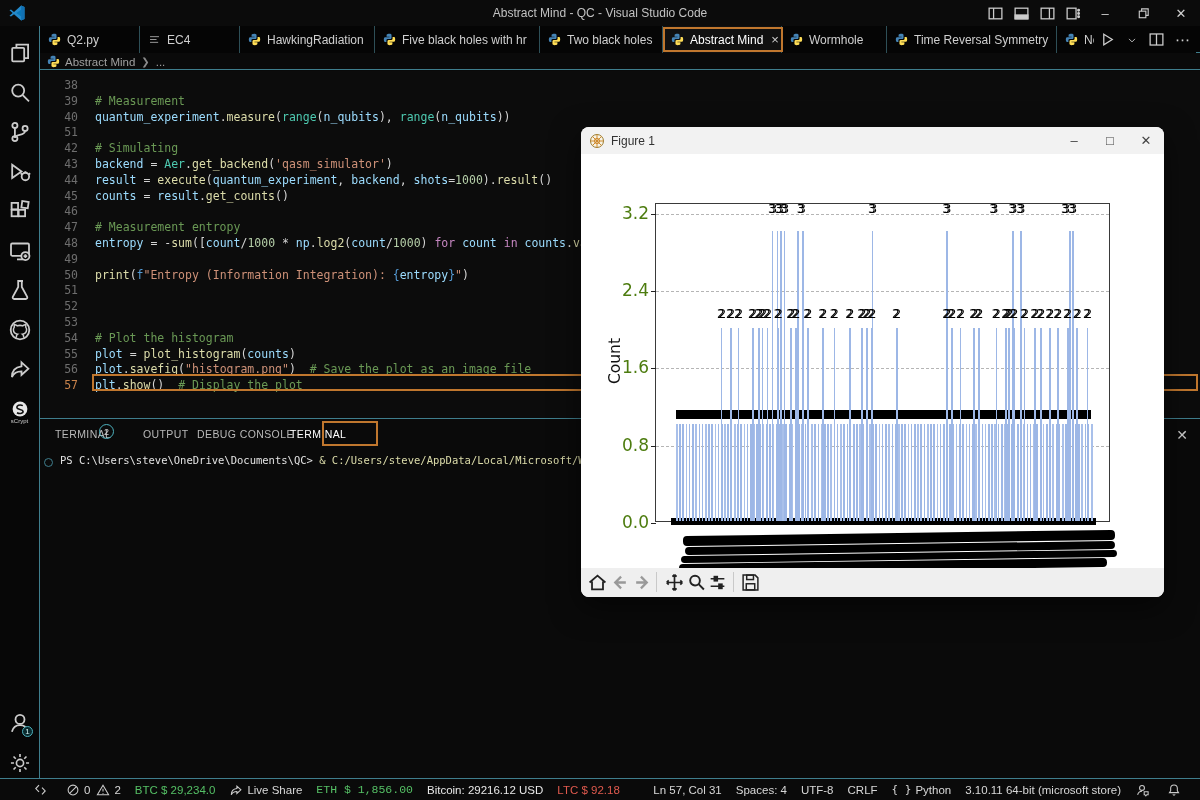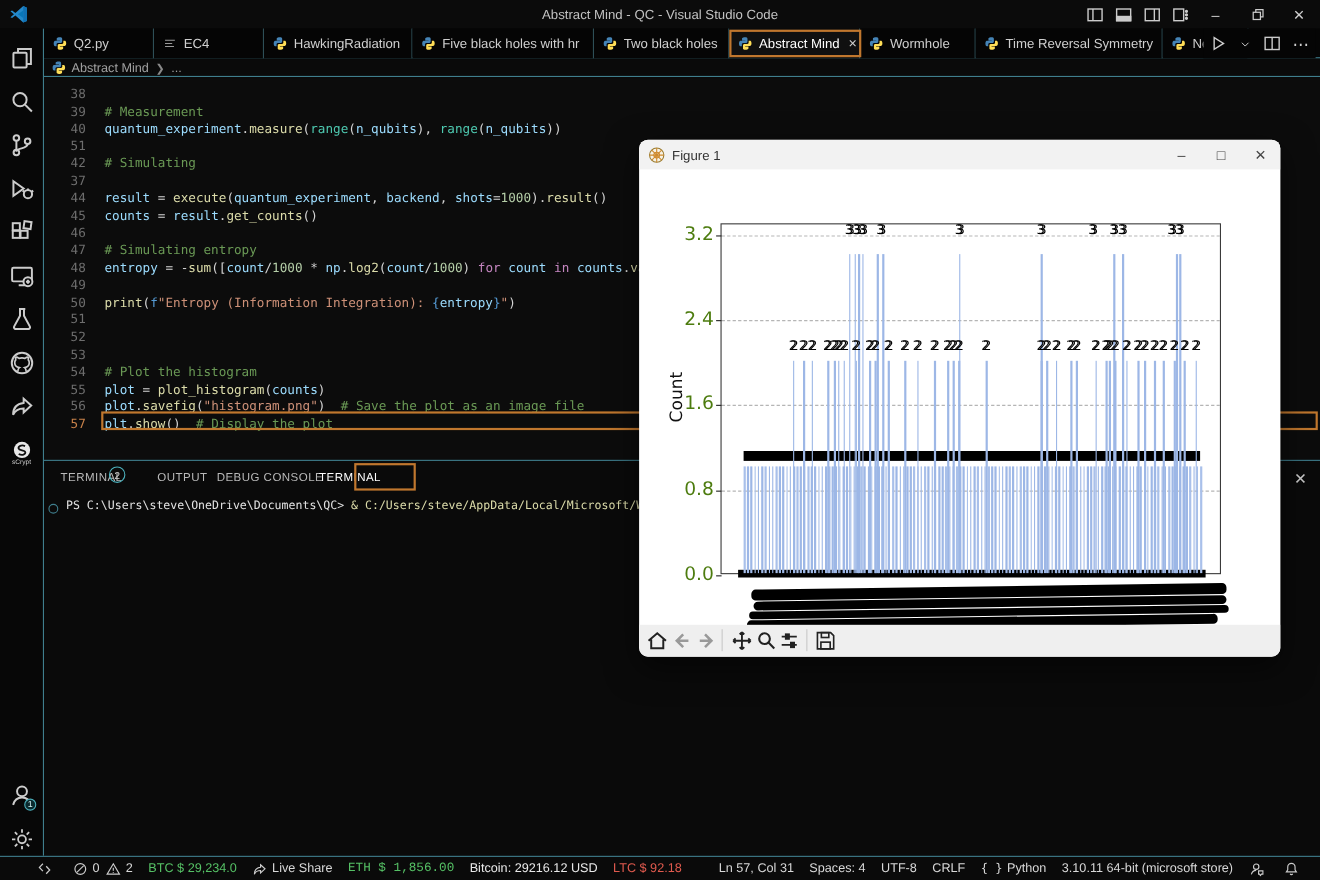--- a/index.html
+++ b/index.html
@@ -355,25 +355,25 @@
     <span class="chev">❯</span>
     <span>...</span>
   </div>
 
   <div id="editor">
       <div class="codeline" style="top: 7px;"><span class="num">38</span><span class="src"></span></div>
       <div class="codeline" style="top: 22.8px;"><span class="num">39</span><span class="src"><span class="c-cmt"># Measurement</span></span></div>
       <div class="codeline" style="top: 38.6px;"><span class="num">40</span><span class="src"><span class="c-var">quantum_experiment</span><span class="c-plain">.</span><span class="c-fn">measure</span><span class="c-plain">(</span><span class="c-cls">range</span><span class="c-plain">(</span><span class="c-var">n_qubits</span><span class="c-plain">), </span><span class="c-cls">range</span><span class="c-plain">(</span><span class="c-var">n_qubits</span><span class="c-plain">))</span></span></div>
       <div class="codeline" style="top: 54.4px;"><span class="num">51</span><span class="src"></span></div>
       <div class="codeline" style="top: 70.2px;"><span class="num">42</span><span class="src"><span class="c-cmt"># Simulating</span></span></div>
-      <div class="codeline" style="top: 86px;"><span class="num">37</span></div>
+      <div class="codeline" style="top: 86px;"><span class="num">43</span><span class="src"><span class="c-var">backend</span><span class="c-plain"> = </span><span class="c-cls">Aer</span><span class="c-plain">.</span><span class="c-fn">get_backend</span><span class="c-plain">(</span><span class="c-str">'qasm_simulator'</span><span class="c-plain">)</span></span></div>
       <div class="codeline" style="top: 101.8px;"><span class="num">44</span><span class="src"><span class="c-var">result</span><span class="c-plain"> = </span><span class="c-fn">execute</span><span class="c-plain">(</span><span class="c-var">quantum_experiment</span><span class="c-plain">, </span><span class="c-var">backend</span><span class="c-plain">, </span><span class="c-var">shots</span><span class="c-plain">=</span><span class="c-num">1000</span><span class="c-plain">).</span><span class="c-fn">result</span><span class="c-plain">()</span></span></div>
       <div class="codeline" style="top: 117.6px;"><span class="num">45</span><span class="src"><span class="c-var">counts</span><span class="c-plain"> = </span><span class="c-var">result</span><span class="c-plain">.</span><span class="c-fn">get_counts</span><span class="c-plain">()</span></span></div>
       <div class="codeline" style="top: 133.4px;"><span class="num">46</span><span class="src"></span></div>
-      <div class="codeline" style="top: 149.2px;"><span class="num">47</span><span class="src"><span class="c-cmt"># Simulating entropy</span></span></div>
+      <div class="codeline" style="top: 149.2px;"><span class="num">47</span><span class="src"><span class="c-cmt"># Measurement entropy</span></span></div>
       <div class="codeline" style="top: 165px;"><span class="num">48</span><span class="src"><span class="c-var">entropy</span><span class="c-plain"> = -</span><span class="c-fn">sum</span><span class="c-plain">([</span><span class="c-var">count</span><span class="c-plain">/</span><span class="c-num">1000</span><span class="c-plain"> * </span><span class="c-var">np</span><span class="c-plain">.</span><span class="c-fn">log2</span><span class="c-plain">(</span><span class="c-var">count</span><span class="c-plain">/</span><span class="c-num">1000</span><span class="c-plain">) </span><span class="c-kw">for</span><span class="c-plain"> </span><span class="c-var">count</span><span class="c-plain"> </span><span class="c-kw">in</span><span class="c-plain"> </span><span class="c-var">counts</span><span class="c-plain">.</span><span class="c-fn">values</span><span class="c-plain">()])</span></span></div>
       <div class="codeline" style="top: 180.8px;"><span class="num">49</span><span class="src"></span></div>
       <div class="codeline" style="top: 196.6px;"><span class="num">50</span><span class="src"><span class="c-fn">print</span><span class="c-plain">(</span><span class="c-fstr">f</span><span class="c-str">"Entropy (Information Integration): </span><span class="c-fstr">{</span><span class="c-var">entropy</span><span class="c-fstr">}</span><span class="c-str">"</span><span class="c-plain">)</span></span></div>
       <div class="codeline" style="top: 212.4px;"><span class="num">51</span><span class="src"></span></div>
       <div class="codeline" style="top: 228.2px;"><span class="num">52</span><span class="src"></span></div>
       <div class="codeline" style="top: 244px;"><span class="num">53</span><span class="src"></span></div>
       <div class="codeline" style="top: 259.8px;"><span class="num">54</span><span class="src"><span class="c-cmt"># Plot the histogram</span></span></div>
       <div class="codeline" style="top: 275.6px;"><span class="num">55</span><span class="src"><span class="c-var">plot</span><span class="c-plain"> = </span><span class="c-fn">plot_histogram</span><span class="c-plain">(</span><span class="c-var">counts</span><span class="c-plain">)</span></span></div>
       <div class="codeline" style="top: 291.4px;"><span class="num">56</span><span class="src"><span class="c-var">plot</span><span class="c-plain">.</span><span class="c-fn">savefig</span><span class="c-plain">(</span><span class="c-str">"histogram.png"</span><span class="c-plain">)  </span><span class="c-cmt"># Save the plot as an image file</span></span></div>
       <div class="codeline" style="top: 307.2px;"><span class="num" style="color: rgb(200, 130, 74);">57</span><span class="src"><span class="c-var">plt</span><span class="c-plain">.</span><span class="c-fn">show</span><span class="c-plain">()  </span><span class="c-cmt"># Display the plot</span></span></div>

